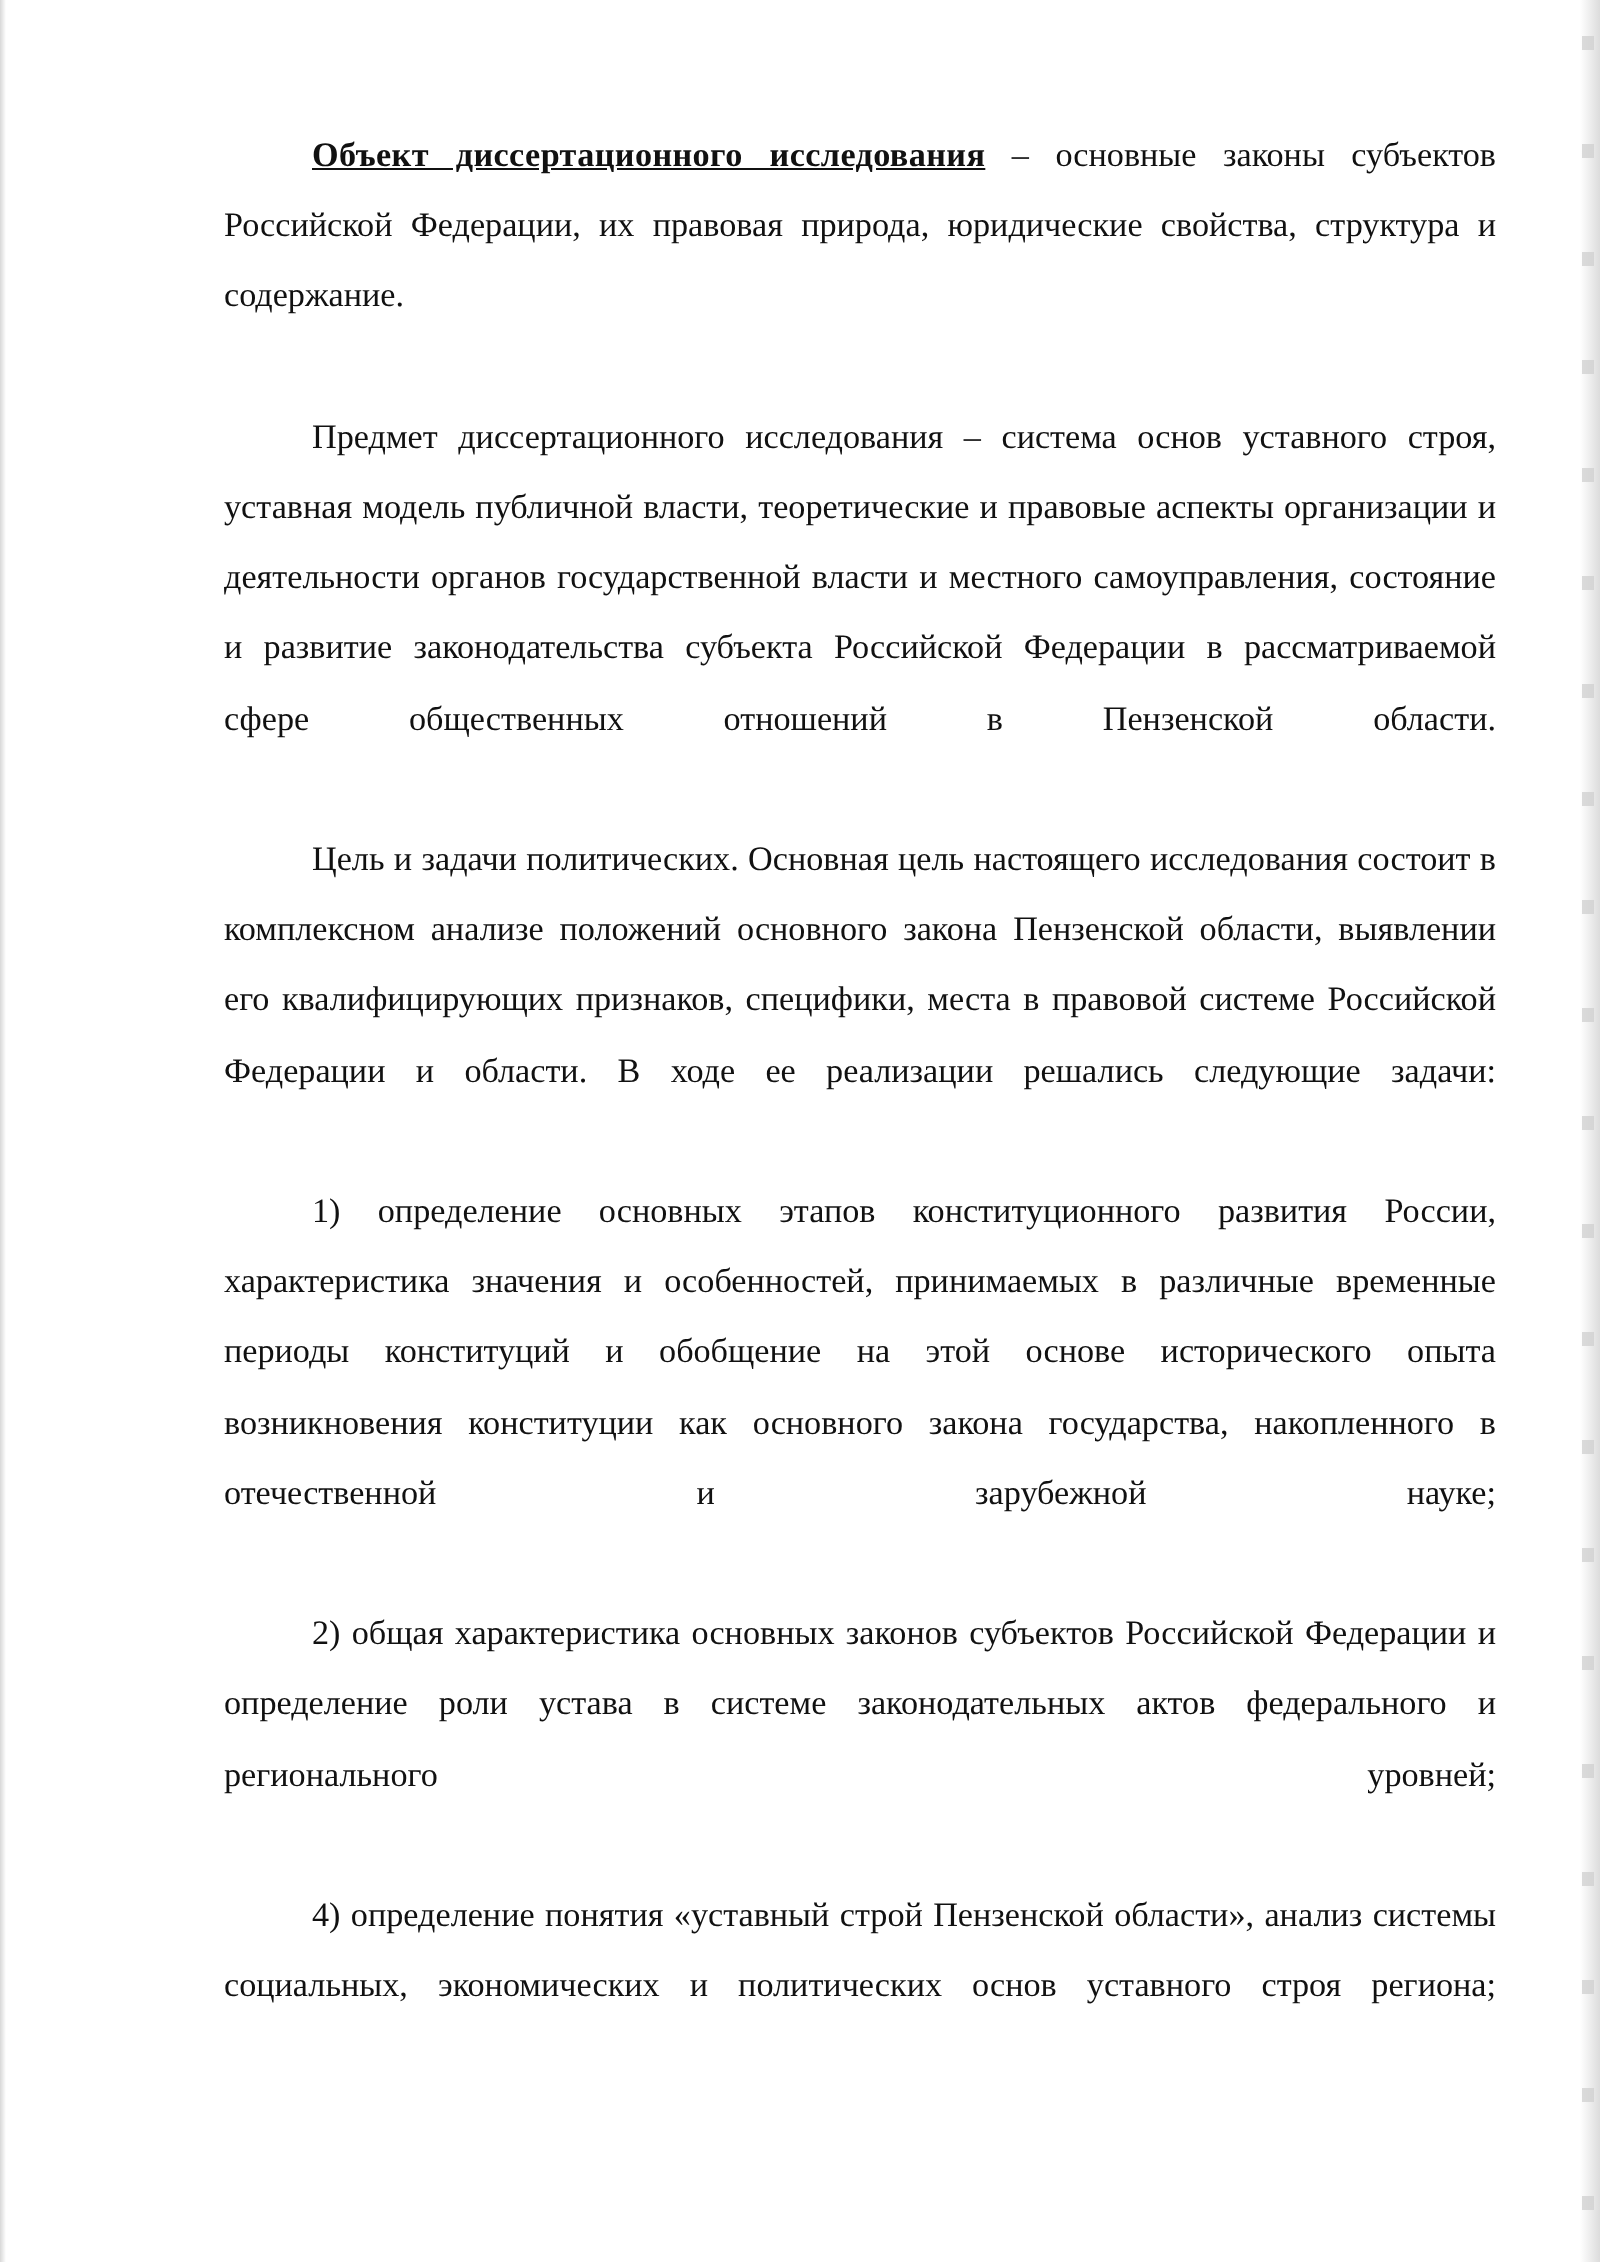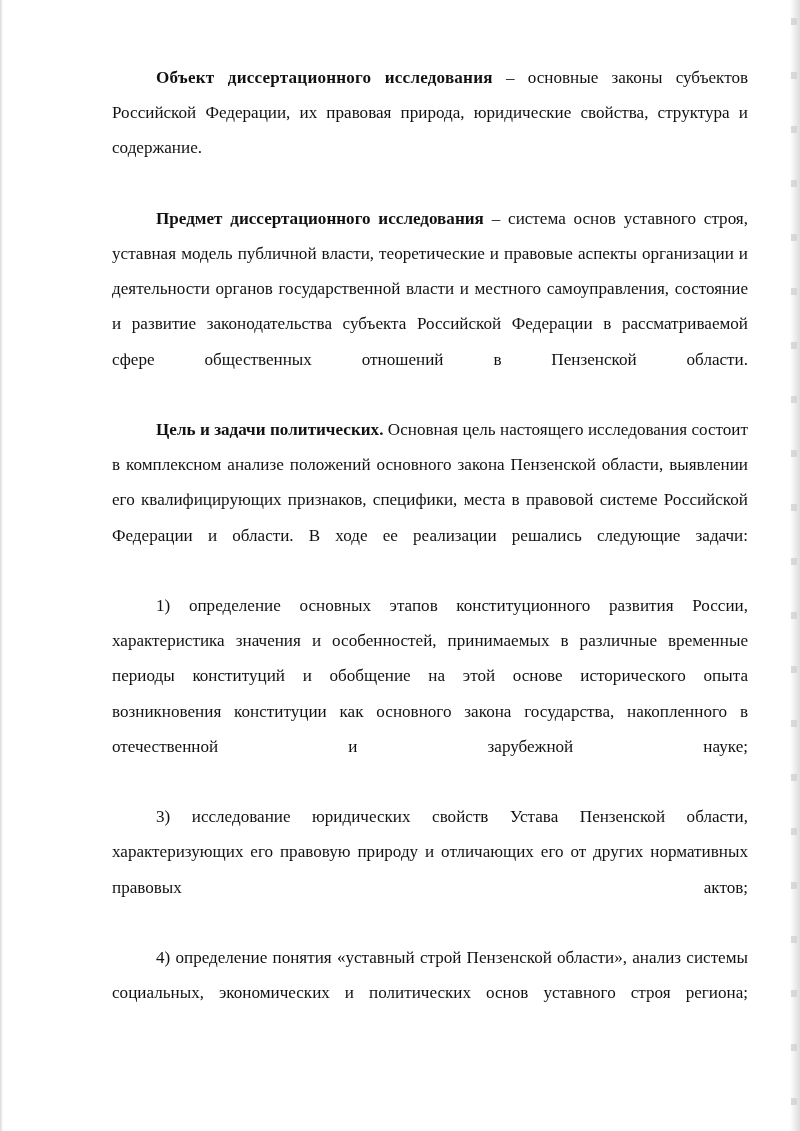--- a/index.html
+++ b/index.html
@@ -58,25 +58,26 @@
     font-size: 17.1px;
     line-height: 35.2px;
     text-align: justify;
     text-justify: inter-word;
     text-indent: 44px;
     -webkit-hyphens: none;
     hyphens: none;
     word-spacing: 0px;
   }
   p.para .lead-bold {
-    font-weight: bold;
+    font-weight: normal;
   }
   p.para .lead-spread {
     font-weight: bold;
     letter-spacing: 0.2px;
+    text-decoration: underline;
   }
   
   p.para::after {
     content: "";
     display: inline-block;
     width: 100%;
   }
 </style>
 </head>
 <body>
@@ -121,23 +122,23 @@
     </p>
 
     <p class="para">
       <span class="lead-bold">Цель и задачи политических.</span><span> Основная цель настоящего исследования состоит в комплексном анализе положений основного закона Пензенской области, выявлении его квалифицирующих признаков, специфики, места в правовой системе Российской Федерации и области. В ходе ее реализации решались следующие задачи:</span>
     </p>
 
     <p class="para">
       <span>1) определение основных этапов конституционного развития России, характеристика значения и особенностей, принимаемых в различные временные периоды конституций и обобщение на этой основе исторического опыта возникновения конституции как основного закона государства, накопленного в отечественной и зарубежной науке;</span>
     </p>
 
+    <p class="para">
+      <span>2) общая характеристика основных законов субъектов Российской Федерации и определение роли устава в системе законодательных актов федерального и регионального уровней;</span>
+    </p>
 
-    <p class="para">
-      <span>3) исследование юридических свойств Устава Пензенской области, характеризующих его правовую природу и отличающих его от других нормативных правовых актов;</span>
-    </p>
 
     <p class="para">
       <span>4) определение понятия «уставный строй Пензенской области», анализ системы социальных, экономических и политических основ уставного строя региона;</span>
     </p>
 
   </div>
 </div>
 
 </body></html>

